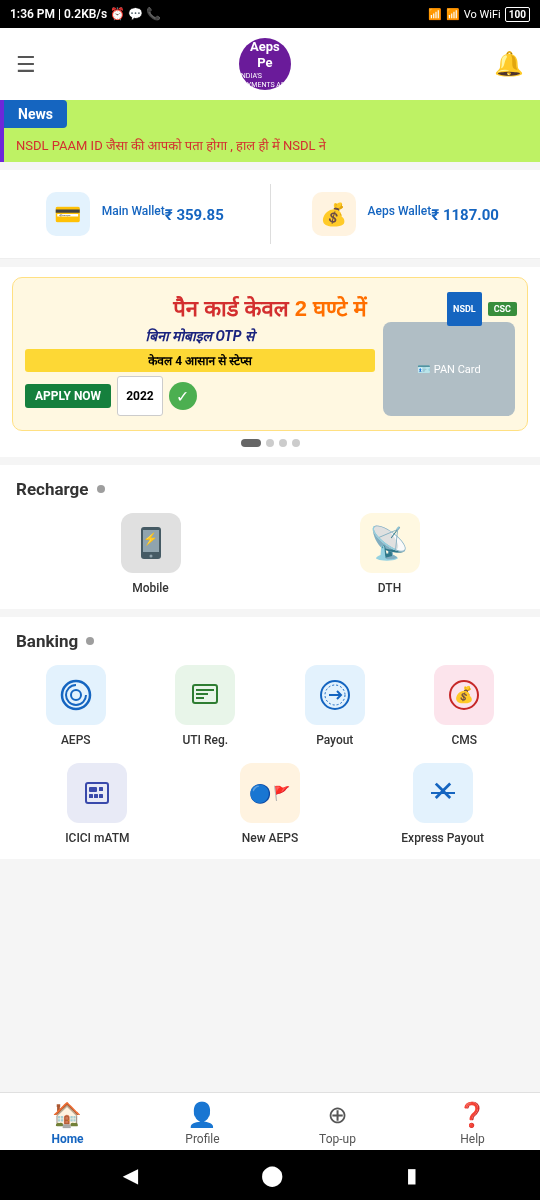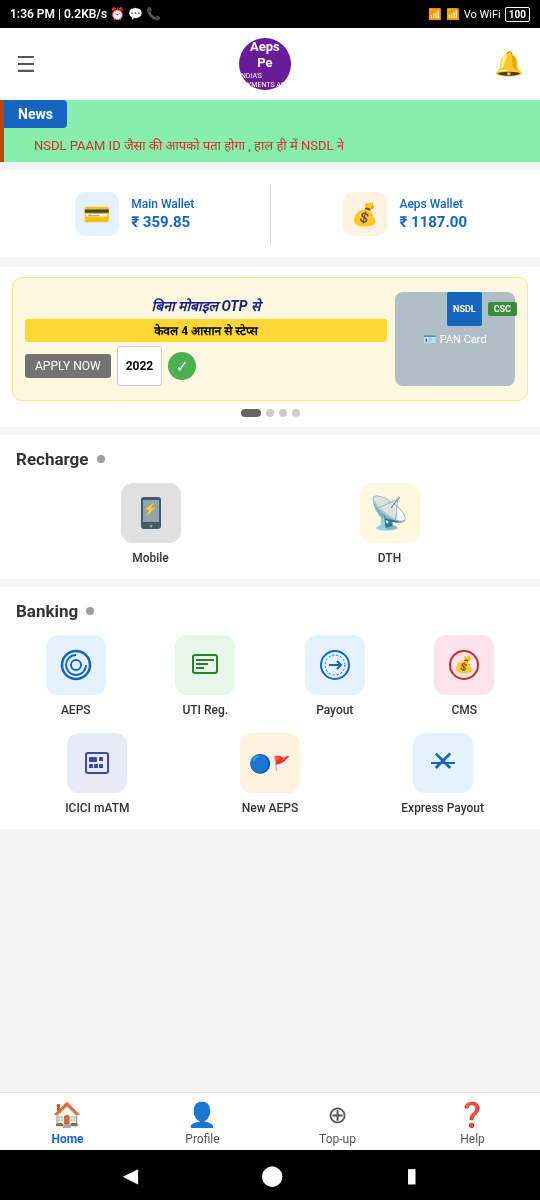--- a/index.html
+++ b/index.html
@@ -50,35 +50,35 @@
       display: flex; flex-direction: column;
       align-items: center; justify-content: center;
       color: #fff; font-size: 13px; font-weight: bold;
       line-height: 1.2;
     }
     .header-logo span { font-size: 10px; font-weight: normal; }
     .header-bell { font-size: 24px; color: #1565c0; cursor: pointer; }
 
     
     .news-ticker {
-      background: #86efac;
-      border-left: 4px solid #c2410c;
+      background: #bef264;
+      border-left: 4px solid #6d28d9;
       overflow: hidden;
     }
     .news-badge {
       background: #1565c0;
       color: #fff;
       font-size: 14px;
       font-weight: bold;
       padding: 6px 14px;
       display: inline-block;
       border-radius: 0 4px 4px 0;
     }
     .news-text {
-      padding: 8px 30px;
+      padding: 8px 12px;
       font-size: 13px;
       color: #d32f2f;
       white-space: nowrap;
       overflow: hidden;
       text-overflow: ellipsis;
     }
 
     
     .wallet-section {
       background: #fff;
@@ -99,21 +99,21 @@
       border-right: 1px solid #ddd;
     }
     .wallet-icon {
       width: 44px; height: 44px;
       border-radius: 10px;
       display: flex; align-items: center; justify-content: center;
       font-size: 22px;
     }
     .wallet-icon.blue { background: #e3f2fd; }
     .wallet-icon.orange { background: #fff3e0; }
-    .wallet-info { display: flex; flex-direction: column; }
+    .wallet-info { display: flex; flex-direction: row; }
     .wallet-label { font-size: 12px; color: #1565c0; font-weight: 500; }
     .wallet-amount { font-size: 15px; color: #1565c0; font-weight: bold; margin-top: 2px; }
 
     
     .banner-section {
       background: #fff;
       padding: 10px 12px;
       margin-bottom: 0;
     }
     .banner-card {
@@ -150,24 +150,24 @@
       border-radius: 3px;
       margin: 4px 0;
     }
     .banner-apply {
       display: flex;
       align-items: center;
       gap: 6px;
       margin-top: 4px;
     }
     .apply-btn {
-      background: #737373;
+      background: #15803d;
       color: #fff;
       font-size: 12px;
-      font-weight: normal;
+      font-weight: bold;
       padding: 5px 10px;
       border-radius: 3px;
     }
     .apply-year {
       background: #fff;
       color: #000;
       font-size: 12px;
       font-weight: bold;
       padding: 12px 8px;
       border-radius: 3px;
@@ -372,31 +372,34 @@
     </div>
   </div>
 </div>
 
 <div class="banner-section">
   <div class="banner-card">
     <div class="banner-logos">
       <span class="nsdl-badge">NSDL</span>
       <span class="csc-badge">CSC</span>
     </div>
+    <div class="banner-title">
+      <span>पैन कार्ड केवल </span><span class="highlight">2 घण्टे में</span>
+    </div>
     <div style="display:flex;gap:8px;">
       <div style="flex:1;">
         <div class="banner-subtitle">बिना मोबाइल OTP से</div>
         <div class="banner-step">केवल 4 आसान से स्टेप्स</div>
         <div class="banner-apply">
           <span class="apply-btn">APPLY NOW</span>
           <span class="apply-year">2022</span>
           <span class="apply-check">✓</span>
         </div>
       </div>
-      <div style="width:120px;background:#b0bec5;border-radius:8px;display:flex;align-items:center;justify-content:center;font-size:11px;color:#fff;text-align:center;">
+      <div style="width:132px;background:#b0bec5;border-radius:8px;display:flex;align-items:center;justify-content:center;font-size:11px;color:#fff;text-align:center;">
         🪪 PAN Card
       </div>
     </div>
   </div>
   <div class="banner-dots">
     <div class="dot active"></div>
     <div class="dot"></div>
     <div class="dot"></div>
     <div class="dot"></div>
   </div>

